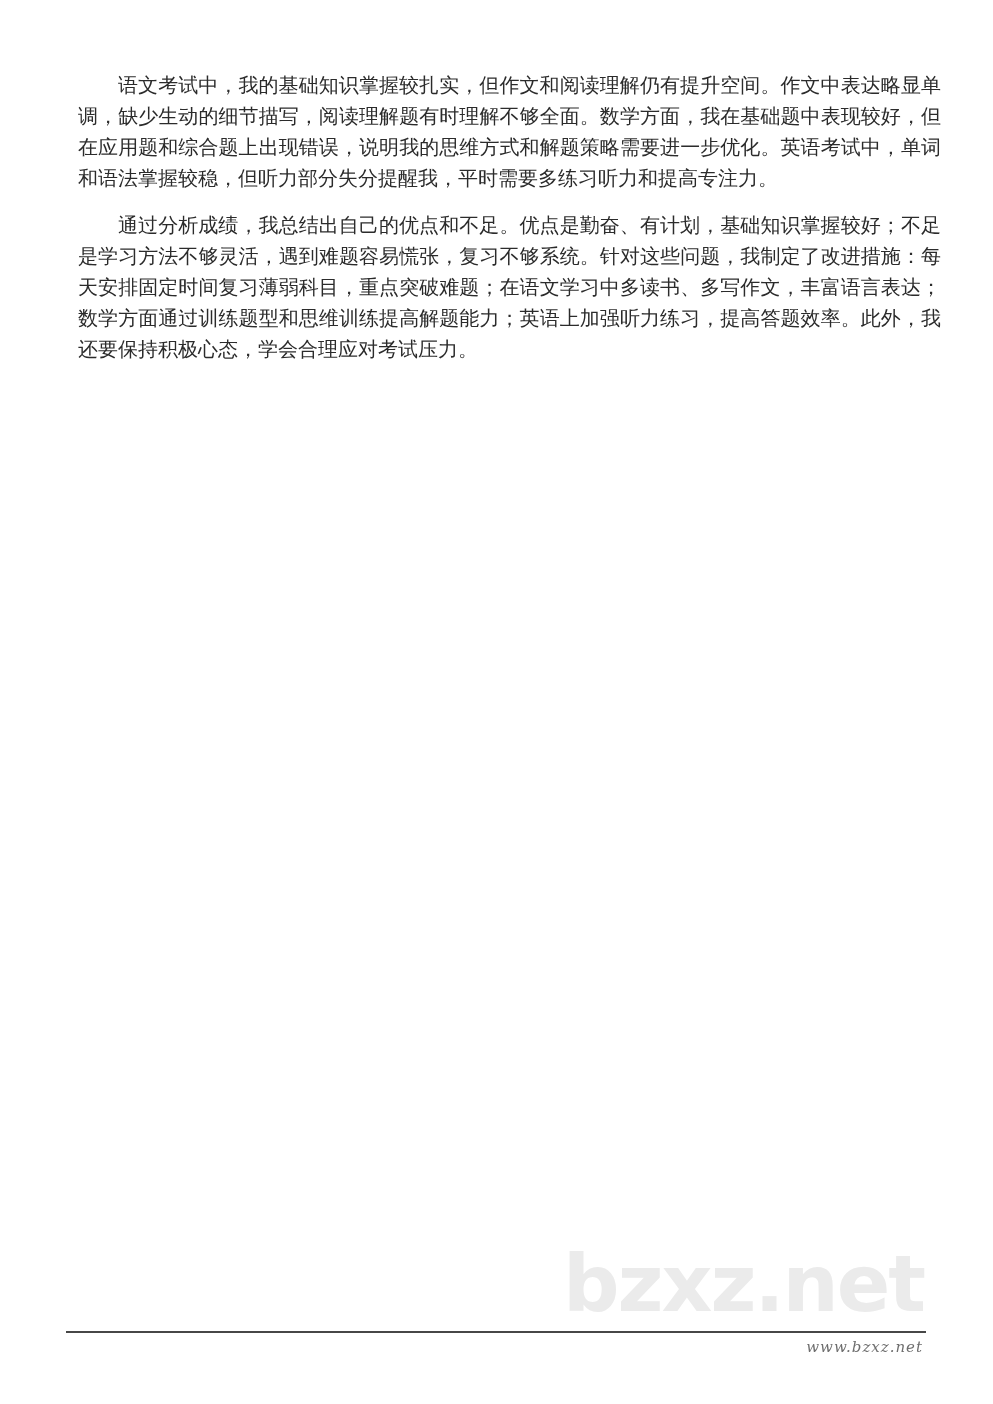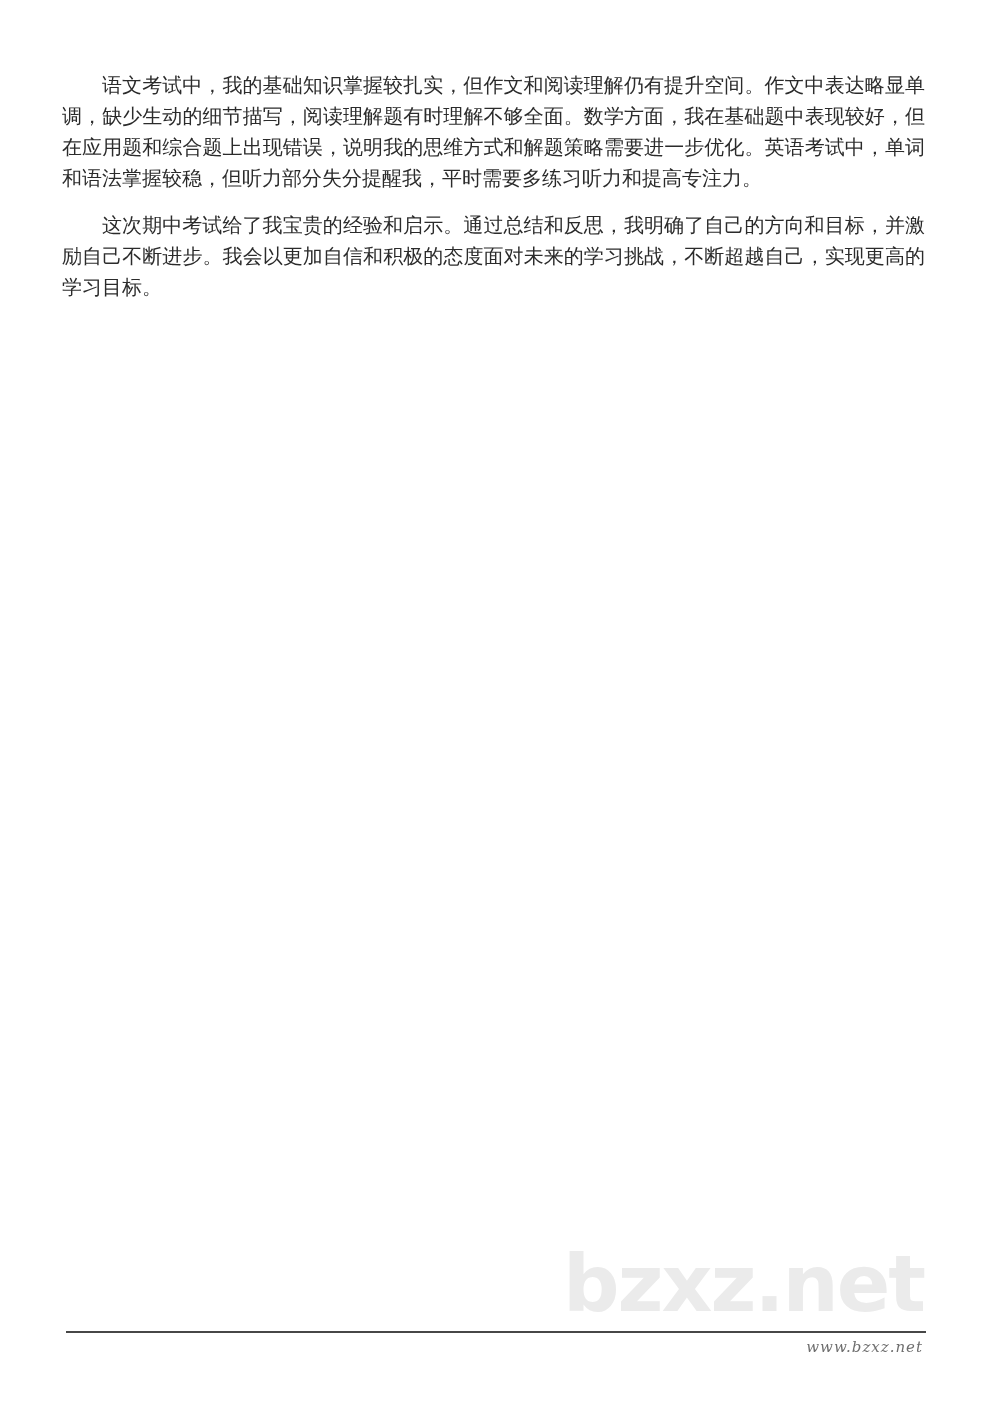--- a/index.html
+++ b/index.html
@@ -11,21 +11,21 @@
     position: relative;
     width: 993px;
     height: 1404px;
     background: #ffffff;
     overflow: hidden;
     font-family: "Liberation Serif", "DejaVu Serif", serif;
   }
   .content {
     position: absolute;
     top: 70px;
-    left: 62px;
+    left: 78px;
     width: 863px;
   }
   .content p {
     margin: 0 0 16px 0;
     font-size: 20px;
     line-height: 31px;
     color: #2b2b2b;
     text-align: justify;
     text-indent: 2em;
     word-break: break-all;
@@ -64,21 +64,21 @@
     text-align: center;
   }
 </style>
 </head>
 <body>
 
 <div class="page">
 
   <div class="content">
     <p>语文考试中，我的基础知识掌握较扎实，但作文和阅读理解仍有提升空间。作文中表达略显单调，缺少生动的细节描写，阅读理解题有时理解不够全面。数学方面，我在基础题中表现较好，但在应用题和综合题上出现错误，说明我的思维方式和解题策略需要进一步优化。英语考试中，单词和语法掌握较稳，但听力部分失分提醒我，平时需要多练习听力和提高专注力。</p>
-    <p>这次期中考试给了我宝贵的经验和启示。通过总结和反思，我明确了自己的方向和目标，并激励自己不断进步。我会以更加自信和积极的态度面对未来的学习挑战，不断超越自己，实现更高的学习目标。</p>
+    <p>通过分析成绩，我总结出自己的优点和不足。优点是勤奋、有计划，基础知识掌握较好；不足是学习方法不够灵活，遇到难题容易慌张，复习不够系统。针对这些问题，我制定了改进措施：每天安排固定时间复习薄弱科目，重点突破难题；在语文学习中多读书、多写作文，丰富语言表达；数学方面通过训练题型和思维训练提高解题能力；英语上加强听力练习，提高答题效率。此外，我还要保持积极心态，学会合理应对考试压力。</p>
   </div>
 
   <div class="watermark">bzxz.net</div>
 
   <div class="footer-rule"></div>
 
   <div class="footer-url">www.bzxz.net</div>
 
 </div>
 

